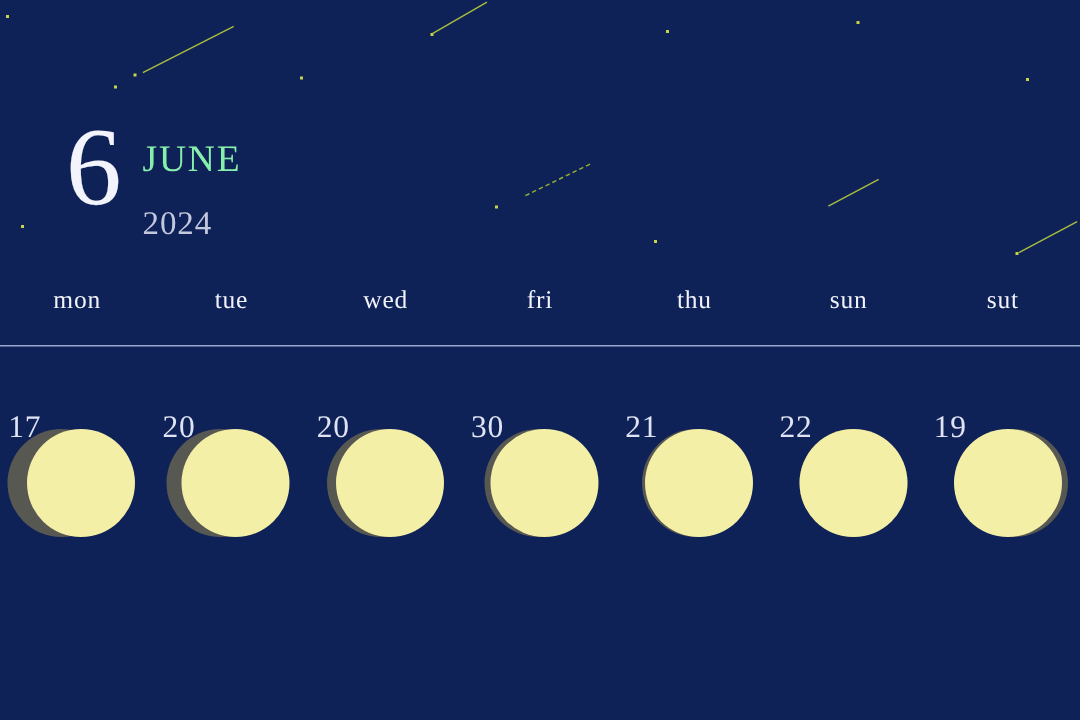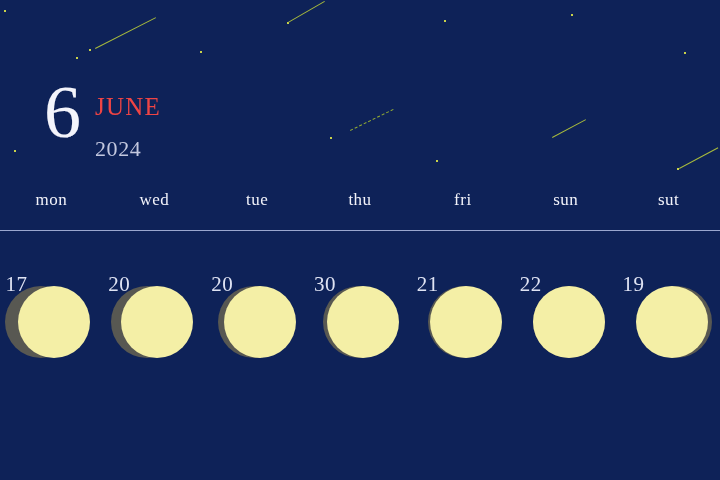--- a/index.html
+++ b/index.html
@@ -62,21 +62,21 @@
     -webkit-text-stroke: 0.1px #f3f4fb;
   }
   #month-block {
     margin-left: 14px;
     padding-top: 16px;
   }
   #month-name {
     font-size: 25px;
     line-height: 1.05;
     letter-spacing: 1.2px;
-    color: #ef4444;
+    color: #86efac;
   }
   #year-label {
     font-size: 22px;
     line-height: 1.15;
     letter-spacing: 0.6px;
     color: #c3c8df;
     margin-top: 16px;
   }
 
   
@@ -181,24 +181,24 @@
   <div id="header">
     <div id="month-number">6</div>
     <div id="month-block">
       <div id="month-name">JUNE</div>
       <div id="year-label">2024</div>
     </div>
   </div>
 
   <div id="weekday-row">
       <div class="weekday-cell">mon</div>
+      <div class="weekday-cell">tue</div>
       <div class="weekday-cell">wed</div>
-      <div class="weekday-cell">tue</div>
+      <div class="weekday-cell">fri</div>
       <div class="weekday-cell">thu</div>
-      <div class="weekday-cell">fri</div>
       <div class="weekday-cell">sun</div>
       <div class="weekday-cell">sut</div>
     </div>
 
   <div id="divider"></div>
 
   <div id="day-row">
       <div class="day-cell">
         <div class="day-number">17</div>
         <div class="moon" title="waxing-gibbous">

